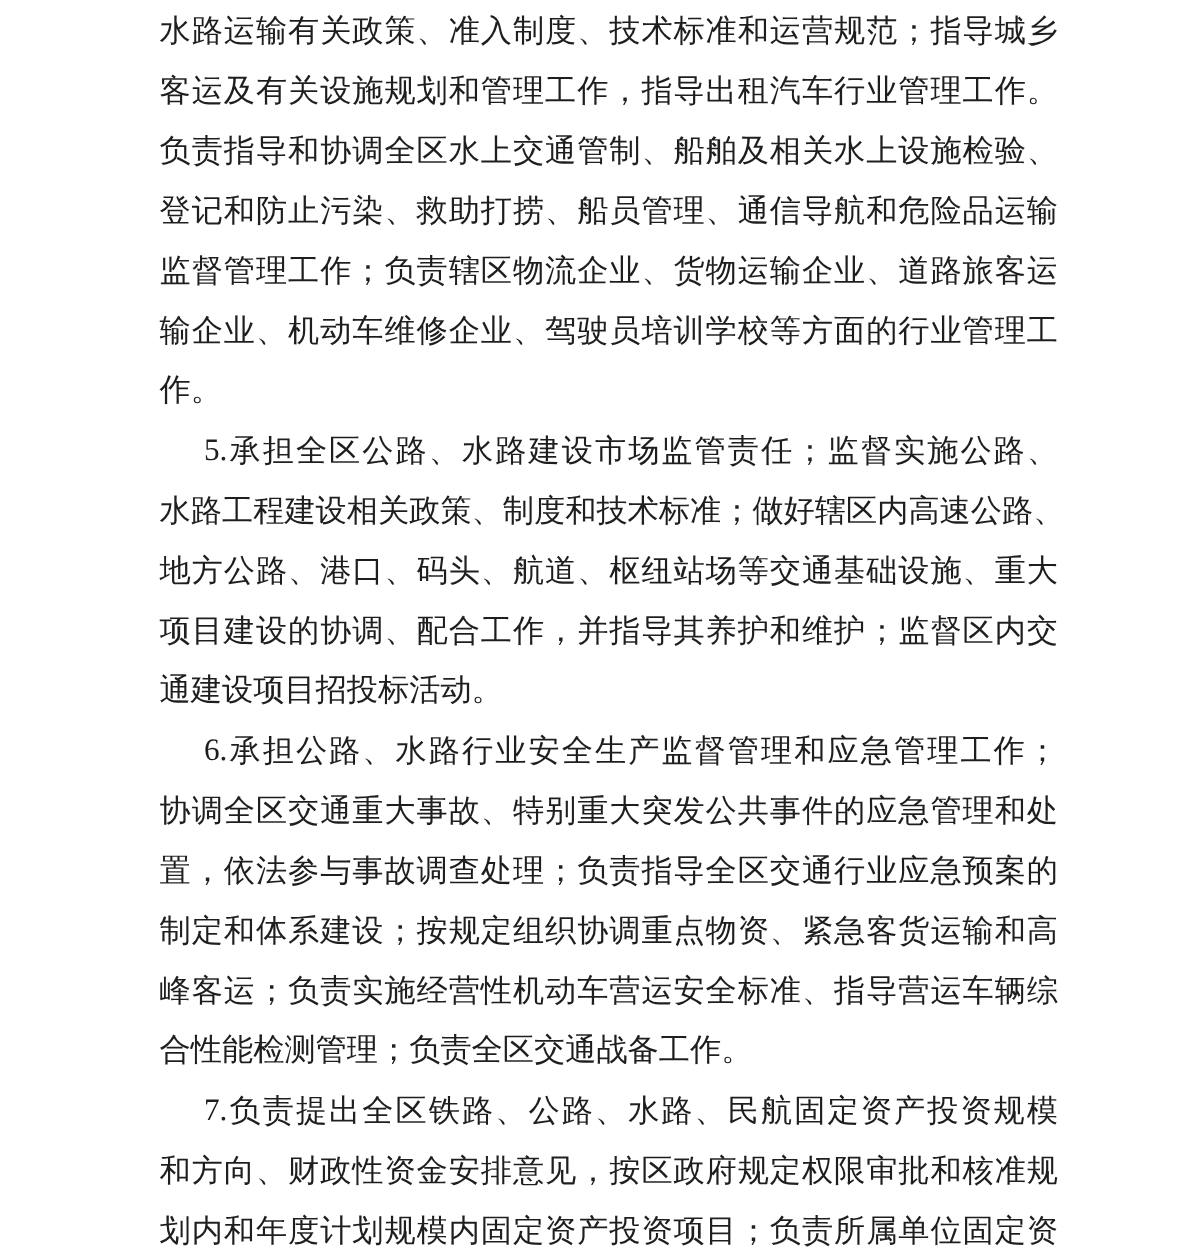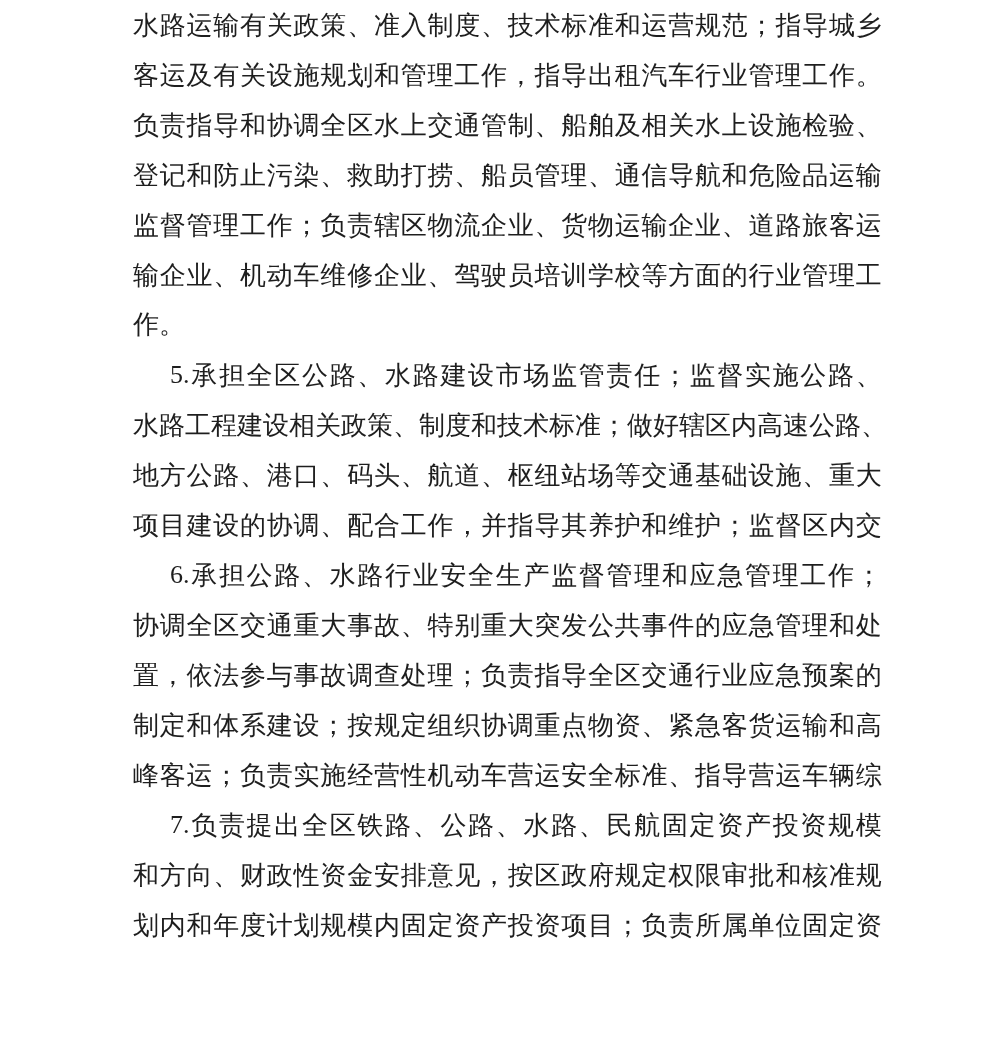--- a/index.html
+++ b/index.html
@@ -348,20 +348,21 @@
           <span>和</span>
           <span>维</span>
           <span>护</span>
           <span>；</span>
           <span>监</span>
           <span>督</span>
           <span>区</span>
           <span>内</span>
           <span>交</span>
         </div>
+        <div class="line left">通建设项目招投标活动。</div>
       </div>
       <div class="paragraph">
         <div class="line indent">
           <span>6.</span>
           <span>承</span>
           <span>担</span>
           <span>公</span>
           <span>路</span>
           <span>、</span>
           <span>水</span>
@@ -498,20 +499,21 @@
           <span>准</span>
           <span>、</span>
           <span>指</span>
           <span>导</span>
           <span>营</span>
           <span>运</span>
           <span>车</span>
           <span>辆</span>
           <span>综</span>
         </div>
+        <div class="line left">合性能检测管理；负责全区交通战备工作。</div>
       </div>
       <div class="paragraph">
         <div class="line indent">
           <span>7.</span>
           <span>负</span>
           <span>责</span>
           <span>提</span>
           <span>出</span>
           <span>全</span>
           <span>区</span>

